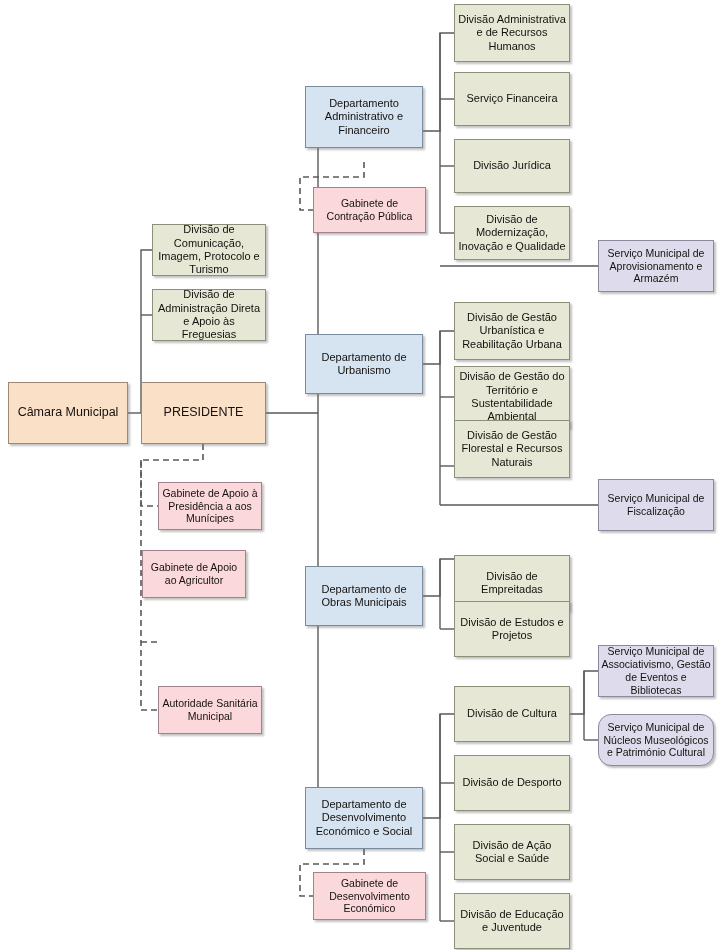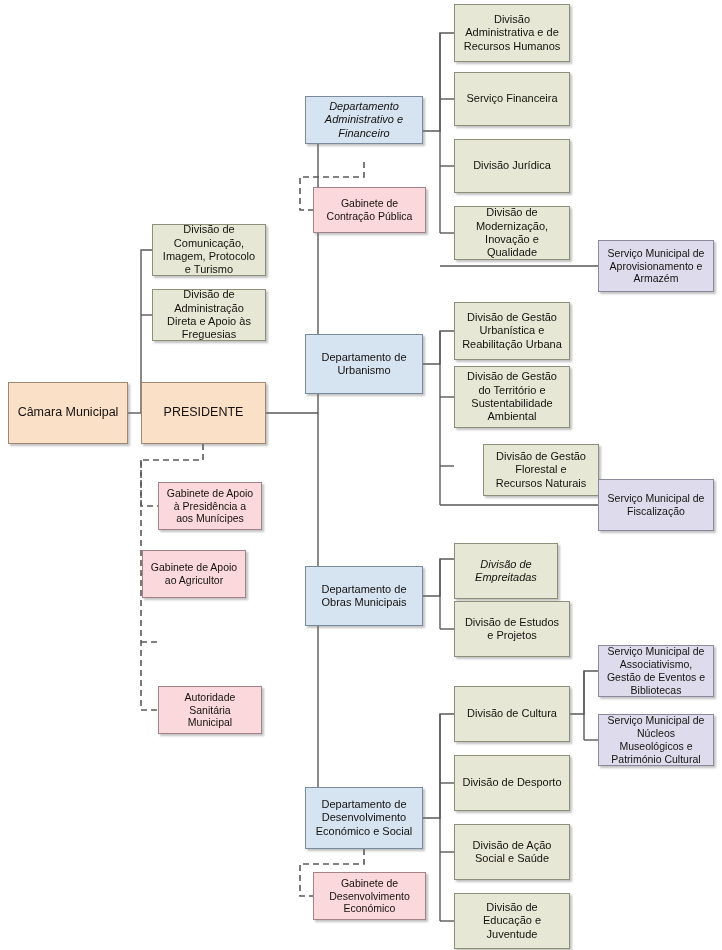--- a/index.html
+++ b/index.html
@@ -28,21 +28,21 @@
     position: absolute;
     box-sizing: border-box;
     display: flex;
     align-items: center;
     justify-content: center;
     text-align: center;
     border: 1px solid #7a7a6e;
     box-shadow: 2px 2px 2px rgba(120,120,120,0.45);
     color: #14110e;
     line-height: 1.22;
-    padding: 2px 7px;
+    padding: 2px 2px;
     z-index: 2;
   }
   .node span {
     display: block;
     width: 100%;
   }
   .t-root {
     background: #fbe0c8;
     border-color: #9c8875;
     font-size: 12.5px;
@@ -126,21 +126,21 @@
     </div>
     <div class="node t-staff" style="left: 158px; top: 482px; width: 104px; height: 48px;">
       <span>Gabinete de Apoio à Presidência a aos Munícipes</span>
     </div>
     <div class="node t-staff" style="left: 142px; top: 550px; width: 104px; height: 48px;">
       <span>Gabinete de Apoio ao Agricultor</span>
     </div>
     <div class="node t-staff" style="left: 158px; top: 686px; width: 104px; height: 48px;">
       <span>Autoridade Sanitária Municipal</span>
     </div>
-    <div class="node t-dept" style="left: 305px; top: 96px; width: 118px; height: 48px; font-style: italic;">
+    <div class="node t-dept" style="left: 305px; top: 86px; width: 118px; height: 62px;">
       <span>Departamento Administrativo e Financeiro</span>
     </div>
     <div class="node t-staff" style="left: 313px; top: 187px; width: 113px; height: 46px;">
       <span>Gabinete de Contração Pública</span>
     </div>
     <div class="node t-div" style="left: 454px; top: 4px; width: 116px; height: 58px;">
       <span>Divisão Administrativa e de Recursos Humanos</span>
     </div>
     <div class="node t-div" style="left: 454px; top: 72px; width: 116px; height: 54px;">
       <span>Serviço Financeira</span>
@@ -156,30 +156,30 @@
     </div>
     <div class="node t-dept" style="left: 305px; top: 334px; width: 118px; height: 60px;">
       <span>Departamento de Urbanismo</span>
     </div>
     <div class="node t-div" style="left: 454px; top: 302px; width: 116px; height: 58px;">
       <span>Divisão de Gestão Urbanística e Reabilitação Urbana</span>
     </div>
     <div class="node t-div" style="left: 454px; top: 366px; width: 116px; height: 62px;">
       <span>Divisão de Gestão do Território e Sustentabilidade Ambiental</span>
     </div>
-    <div class="node t-div" style="left: 454px; top: 444px; width: 116px; height: 52px; margin-left: 29px;">
+    <div class="node t-div" style="left: 454px; top: 420px; width: 116px; height: 58px;">
       <span>Divisão de Gestão Florestal e Recursos Naturais</span>
     </div>
     <div class="node t-serv" style="left: 598px; top: 479px; width: 116px; height: 52px;">
       <span>Serviço Municipal de Fiscalização</span>
     </div>
     <div class="node t-dept" style="left: 305px; top: 566px; width: 118px; height: 60px;">
       <span>Departamento de Obras Municipais</span>
     </div>
-    <div class="node t-div" style="left: 454px; top: 543px; width: 104px; height: 56px; font-style: italic;">
+    <div class="node t-div" style="left: 454px; top: 555px; width: 116px; height: 56px;">
       <span>Divisão de Empreitadas</span>
     </div>
     <div class="node t-div" style="left: 454px; top: 601px; width: 116px; height: 56px;">
       <span>Divisão de Estudos e Projetos</span>
     </div>
     <div class="node t-dept" style="left: 305px; top: 787px; width: 118px; height: 62px;">
       <span>Departamento de Desenvolvimento Económico e Social</span>
     </div>
     <div class="node t-staff" style="left: 313px; top: 872px; width: 113px; height: 48px;">
       <span>Gabinete de Desenvolvimento Económico</span>
@@ -192,16 +192,16 @@
     </div>
     <div class="node t-div" style="left: 454px; top: 824px; width: 116px; height: 56px;">
       <span>Divisão de Ação Social e Saúde</span>
     </div>
     <div class="node t-div" style="left: 454px; top: 893px; width: 116px; height: 56px;">
       <span>Divisão de Educação e Juventude</span>
     </div>
     <div class="node t-serv" style="left: 598px; top: 645px; width: 116px; height: 52px;">
       <span>Serviço Municipal de Associativismo, Gestão de Eventos e Bibliotecas</span>
     </div>
-    <div class="node t-serv" style="left: 598px; top: 714px; width: 116px; height: 52px;">
+    <div class="node t-serv" style="left: 598px; top: 714px; width: 116px; height: 52px; border-radius: 13px;">
       <span>Serviço Municipal de Núcleos Museológicos e Património Cultural</span>
     </div>
   </div>
 
 </body></html>

